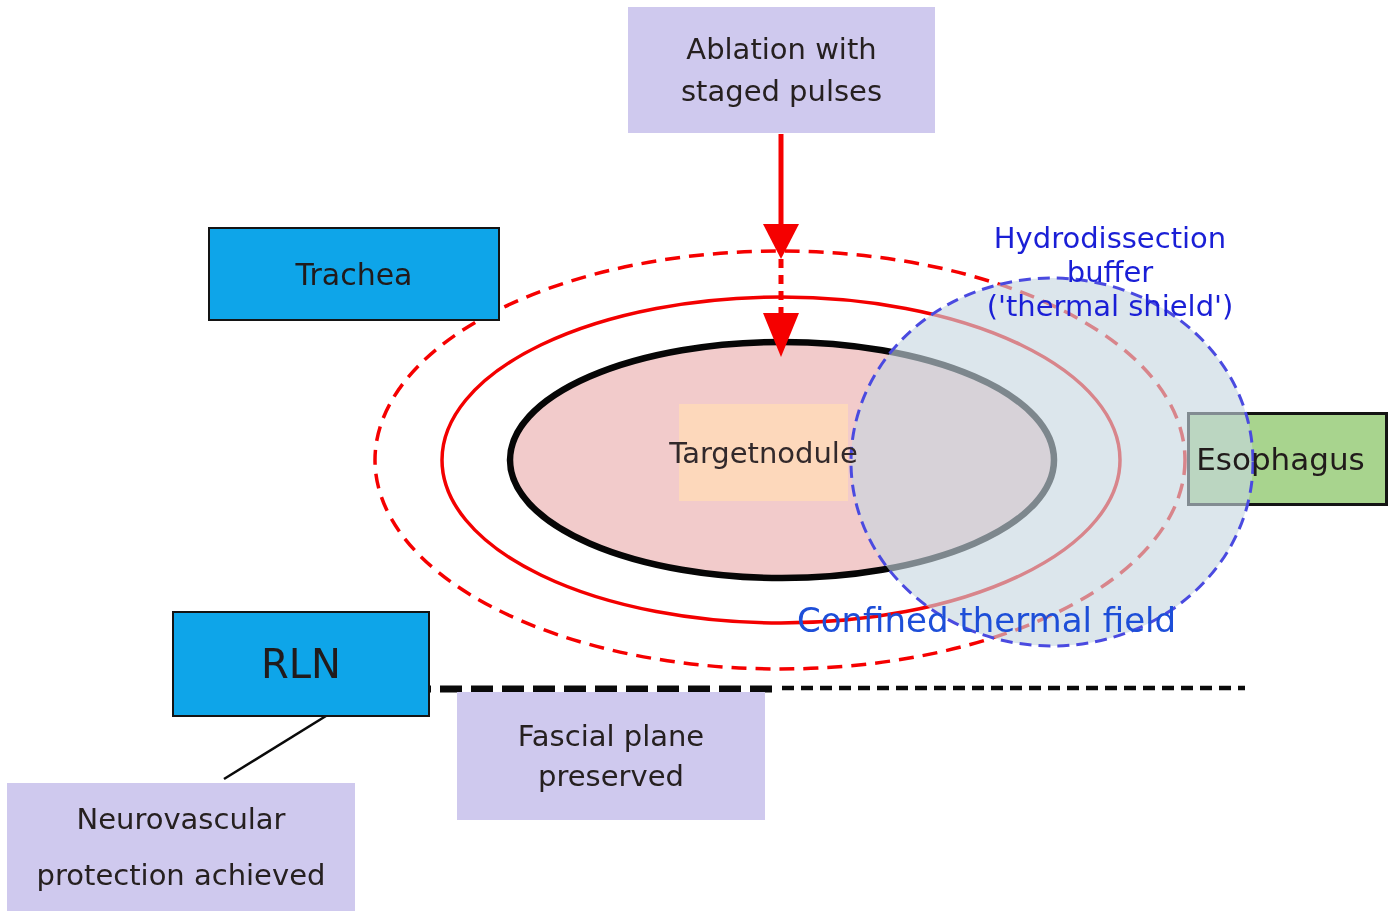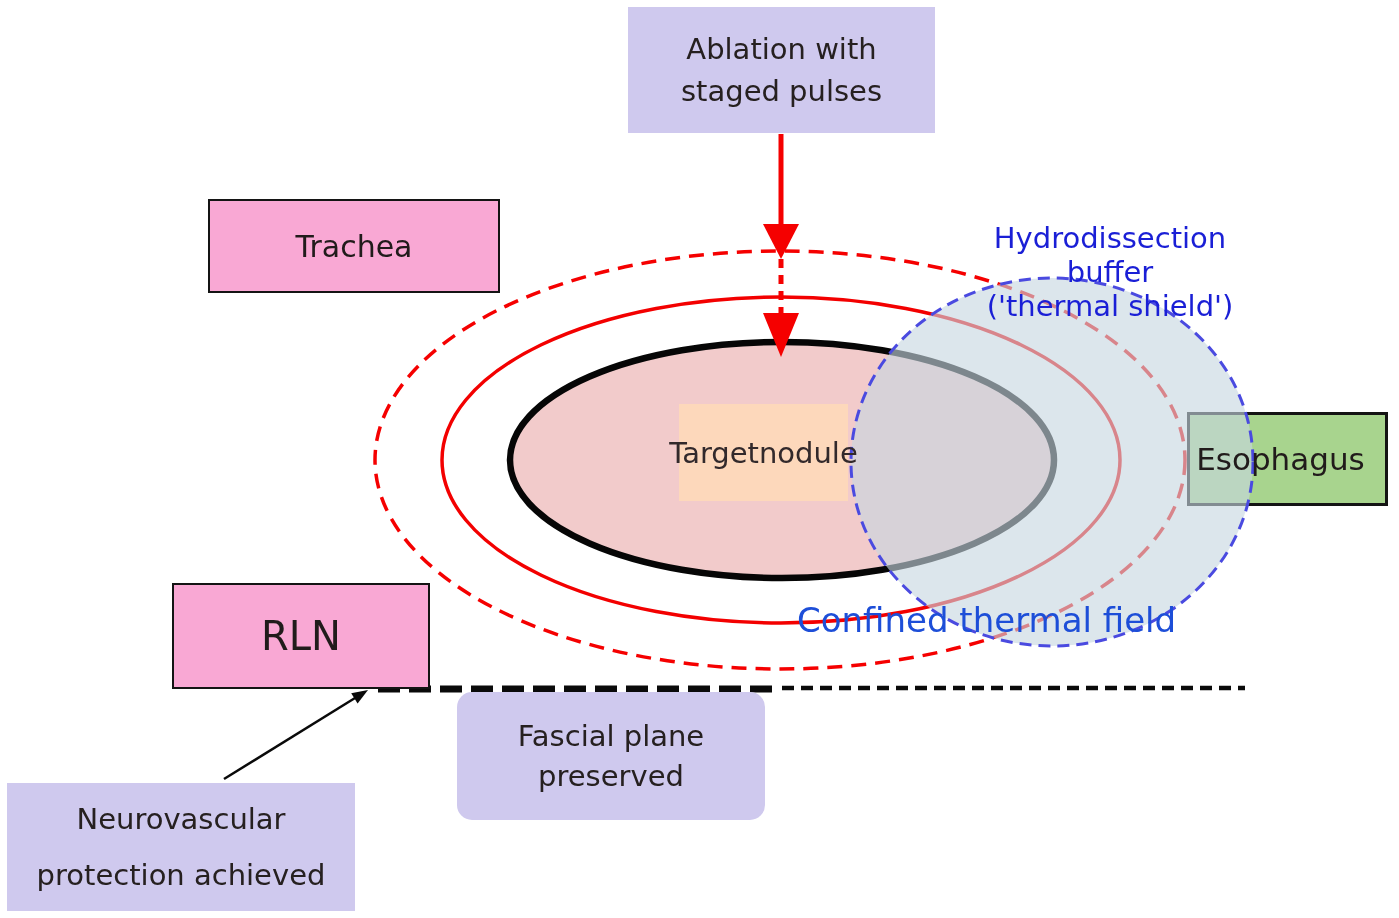--- a/index.html
+++ b/index.html
@@ -8,22 +8,22 @@
     font-family:"DejaVu Sans","Liberation Sans",sans-serif;
   }
   svg.layer{position:absolute;left:0;top:0;}
   .z1{z-index:1}.z3{z-index:3}
   .callout{
     position:absolute;background:#cfc9ee;color:#262020;
     display:flex;flex-direction:column;align-items:center;justify-content:center;
     text-align:center;z-index:6;
   }
   .organ{
-    position:absolute;background:#f9a8d4;border:2.5px solid #141414;color:#211b1b;
-    display:flex;align-items:center;justify-content:center;text-align:center;z-index:6;
+    position:absolute;background:#0ea5e9;border:2.5px solid #141414;color:#211b1b;
+    display:flex;align-items:center;justify-content:center;text-align:center;z-index:6;margin-top:28px;
   }
   .line{display:block;}
   #ablation-box{left:628px;top:7px;width:307px;height:126px;font-size:29px;line-height:42px;justify-content:center;}
   #trachea-box{left:208px;top:199px;width:288px;height:90px;font-size:30px;}
   #rln-box{left:172px;top:583px;width:254px;height:102px;font-size:40px;}
   #esophagus-rect{position:absolute;left:1187px;top:412px;width:195px;height:88px;
     background:#a8d48e;border:3px solid #141414;z-index:2;}
   #esophagus-label{position:absolute;left:1187px;top:412px;width:187px;height:94px;
     display:flex;align-items:center;justify-content:center;font-size:31px;color:#211b1b;z-index:6;}
   #target-label{
@@ -32,21 +32,21 @@
     font-size:29px;line-height:46px;z-index:6;
   }
   #hydro-text{
     position:absolute;left:955px;top:221px;width:310px;text-align:center;
     color:#1a1fd6;font-size:29px;line-height:34px;z-index:6;
   }
   #confined-text{
     position:absolute;left:797px;top:600px;white-space:nowrap;
     color:#1d4ed8;font-size:34px;z-index:6;
   }
-  #fascial-box{left:457px;top:692px;width:308px;height:128px;font-size:29px;line-height:40px;border-radius:15px;}
+  #fascial-box{left:457px;top:692px;width:308px;height:128px;font-size:29px;line-height:40px;}
   #neuro-box{left:7px;top:783px;width:348px;height:128px;font-size:29px;line-height:40px;gap:16px;}
 </style>
 </head>
 <body>
 
 <div id="canvas">
 
   <svg class="layer z1" width="1399" height="918" viewBox="0 0 1399 918">
 
     <ellipse cx="780" cy="460" rx="405" ry="209" fill="none" stroke="#f50000" stroke-width="3.5" stroke-dasharray="15 9"></ellipse>

